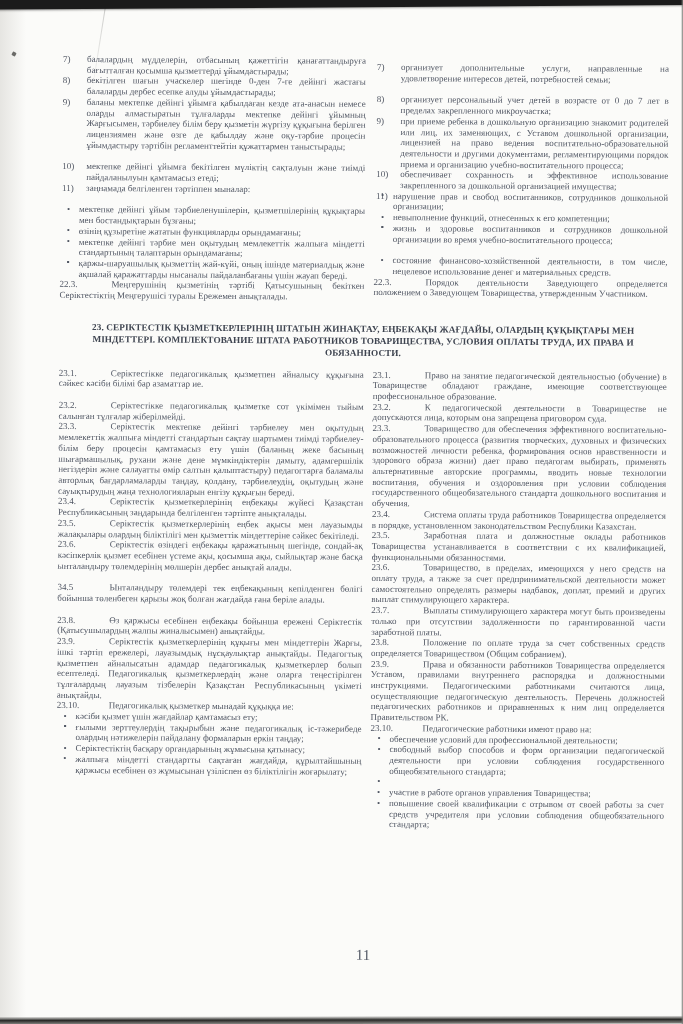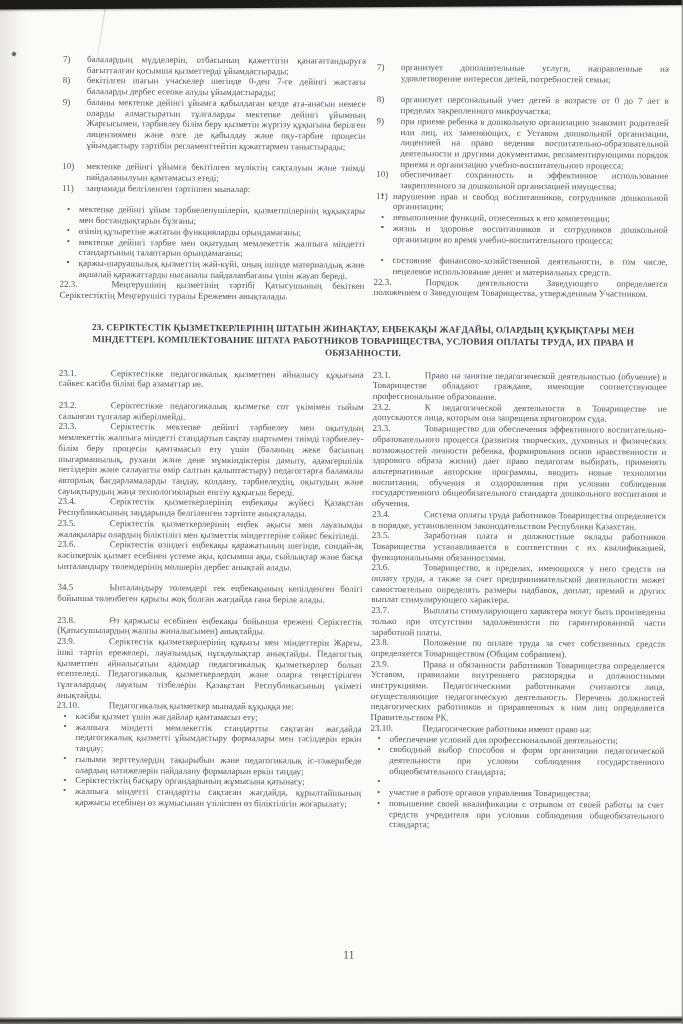--- a/index.html
+++ b/index.html
@@ -57,21 +57,21 @@
   .t-bullet{padding-left:19px;}
   .t-bullet > .m{position:absolute;left:7px;top:-0.5px;}
   .t-clause > .m{display:inline-block;width:52px;}
   .heading{
     margin:20px 6px 10px 6px;
     text-align:center;font-weight:bold;color:#3e4450;
     font-size:9.2px;line-height:12.3px;letter-spacing:.1px;
   }
   .pageno{
     position:absolute;left:288px;top:894px;width:40px;
-    text-align:left;font-size:12px;color:#565c68;
+    text-align:center;font-size:15px;color:#565c68;
   }
 </style>
 </head>
 <body>
 
 <div class="page">
   <div class="left-shade"></div>
   <div class="crease"></div>
   <div class="speck"></div>
 
@@ -113,21 +113,21 @@
           <div class="blk t-clause gap"><span class="m">23.2.</span><span class="t">Серіктестікке педагогикалық қызметке сот үкімімен тыйым салынған тұлғалар жіберілмейді.</span></div>
           <div class="blk t-clause"><span class="m">23.3.</span><span class="t">Серіктестік мектепке дейінгі тәрбиелеу мен оқытудың мемлекеттік жалпыға міндетті стандартын сақтау шартымен тиімді тәрбиелеу-білім беру процесін қамтамасыз ету үшін (баланың жеке басының шығармашылық, рухани және дене мүмкіндіктерін дамыту, адамгершілік негіздерін және салауатты өмір салтын қалыптастыру) педагогтарға баламалы авторлық бағдарламаларды таңдау, қолдану, тәрбиелеудің, оқытудың және сауықтырудың жаңа технологияларын енгізу құқығын береді.</span></div>
           <div class="blk t-clause"><span class="m">23.4.</span><span class="t">Серіктестік қызметкерлерінің еңбекақы жүйесі Қазақстан Республикасының заңдарында белгіленген тәртіпте анықталады.</span></div>
           <div class="blk t-clause"><span class="m">23.5.</span><span class="t">Серіктестік қызметкерлерінің еңбек ақысы мен лауазымды жалақылары олардың біліктілігі мен қызметтік міндеттеріне сәйкес бекітіледі.</span></div>
           <div class="blk t-clause"><span class="m">23.6.</span><span class="t">Серіктестік өзіндегі еңбекақы қаражатының шегінде, сондай-ақ кәсіпкерлік қызмет есебінен үстеме ақы, қосымша ақы, сыйлықтар және басқа ынталандыру төлемдерінің мөлшерін дербес анықтай алады.</span></div>
           <div class="blk t-clause gap"><span class="m">34.5</span><span class="t">Ынталандыру төлемдері тек еңбекақының кепілденген бөлігі бойынша төленбеген қарызы жоқ болған жағдайда ғана беріле алады.</span></div>
           <div class="blk t-clause gap"><span class="m">23.8.</span><span class="t">Өз қаржысы есебінен еңбекақы бойынша ережені Серіктестік (Қатысушылардың жалпы жиналысымен) анықтайды.</span></div>
           <div class="blk t-clause"><span class="m">23.9.</span><span class="t">Серіктестік қызметкерлерінің құқығы мен міндеттерін Жарғы, ішкі тәртіп ережелері, лауазымдық нұсқаулықтар анықтайды. Педагогтық қызметпен айналысатын адамдар педагогикалық қызметкерлер болып есептеледі. Педагогикалық қызметкерлердің және оларға теңестірілген тұлғалардың лауазым тізбелерін Қазақстан Республикасының үкіметі анықтайды.</span></div>
           <div class="blk t-clause"><span class="m">23.10.</span><span class="t">Педагогикалық қызметкер мынадай құқыққа ие:</span></div>
           <div class="blk t-bullet"><span class="m">•</span><span class="t">кәсіби қызмет үшін жағдайлар қамтамасыз ету;</span></div>
-          <div class="blk t-bullet"><span class="m">•</span><span class="t">жалпыға міндетті мемлекеттік стандартты сақтаған жағдайда педагогикалық қызметті ұйымдастыру формалары мен тәсілдерін еркін таңдау;</span></div>
+          <div class="blk t-bullet"><span class="m">•</span></div>
           <div class="blk t-bullet"><span class="m">•</span><span class="t">ғылыми зерттеулердің тақырыбын және педагогикалық іс-тәжерибеде олардың нәтижелерін пайдалану формаларын еркін таңдау;</span></div>
           <div class="blk t-bullet"><span class="m">•</span><span class="t">Серіктестіктің басқару органдарының жұмысына қатынасу;</span></div>
           <div class="blk t-bullet"><span class="m">•</span><span class="t">жалпыға міндетті стандартты сақтаған жағдайда, құрылтайшының қаржысы есебінен өз жұмысынан үзіліспен өз біліктілігін жоғарылату;</span></div>
         </div>
       <div class="col-r">
           <div class="blk t-clause"><span class="m">23.1.</span><span class="t">Право на занятие педагогической деятельностью (обучение) в Товариществе обладают граждане, имеющие соответствующее профессиональное образование.</span></div>
           <div class="blk t-clause"><span class="m">23.2.</span><span class="t">К педагогической деятельности в Товариществе не допускаются лица, которым она запрещена приговором суда.</span></div>
           <div class="blk t-clause"><span class="m">23.3.</span><span class="t">Товарищество для обеспечения эффективного воспитательно-образовательного процесса (развития творческих, духовных и физических возможностей личности ребенка, формирования основ нравственности и здорового образа жизни) дает право педагогам выбирать, применять альтернативные авторские программы, вводить новые технологии воспитания, обучения и оздоровления при условии соблюдения государственного общеобязательного стандарта дошкольного воспитания и обучения.</span></div>
           <div class="blk t-clause"><span class="m">23.4.</span><span class="t">Система оплаты труда работников Товарищества определяется в порядке, установленном законодательством Республики Казахстан.</span></div>
           <div class="blk t-clause"><span class="m">23.5.</span><span class="t">Заработная плата и должностные оклады работников Товарищества устанавливается в соответствии с их квалификацией, функциональными обязанностями.</span></div>

